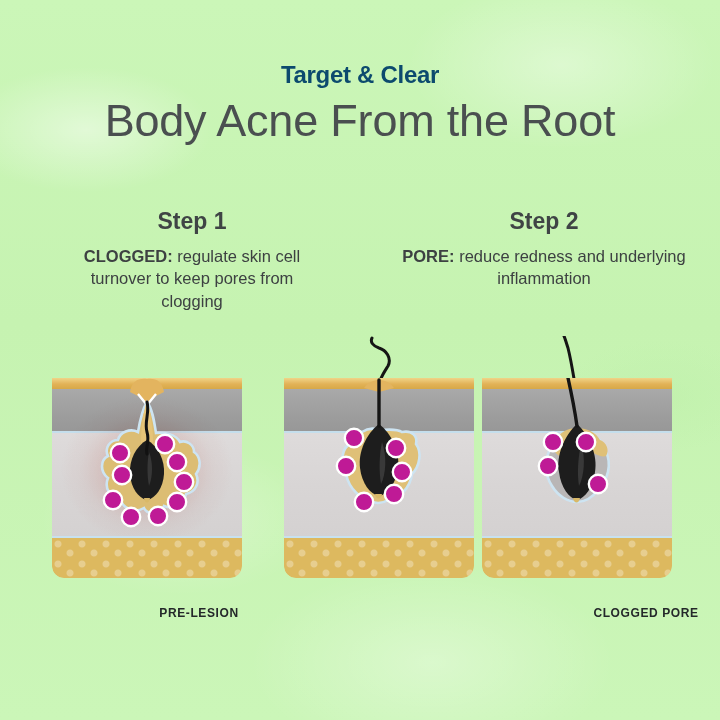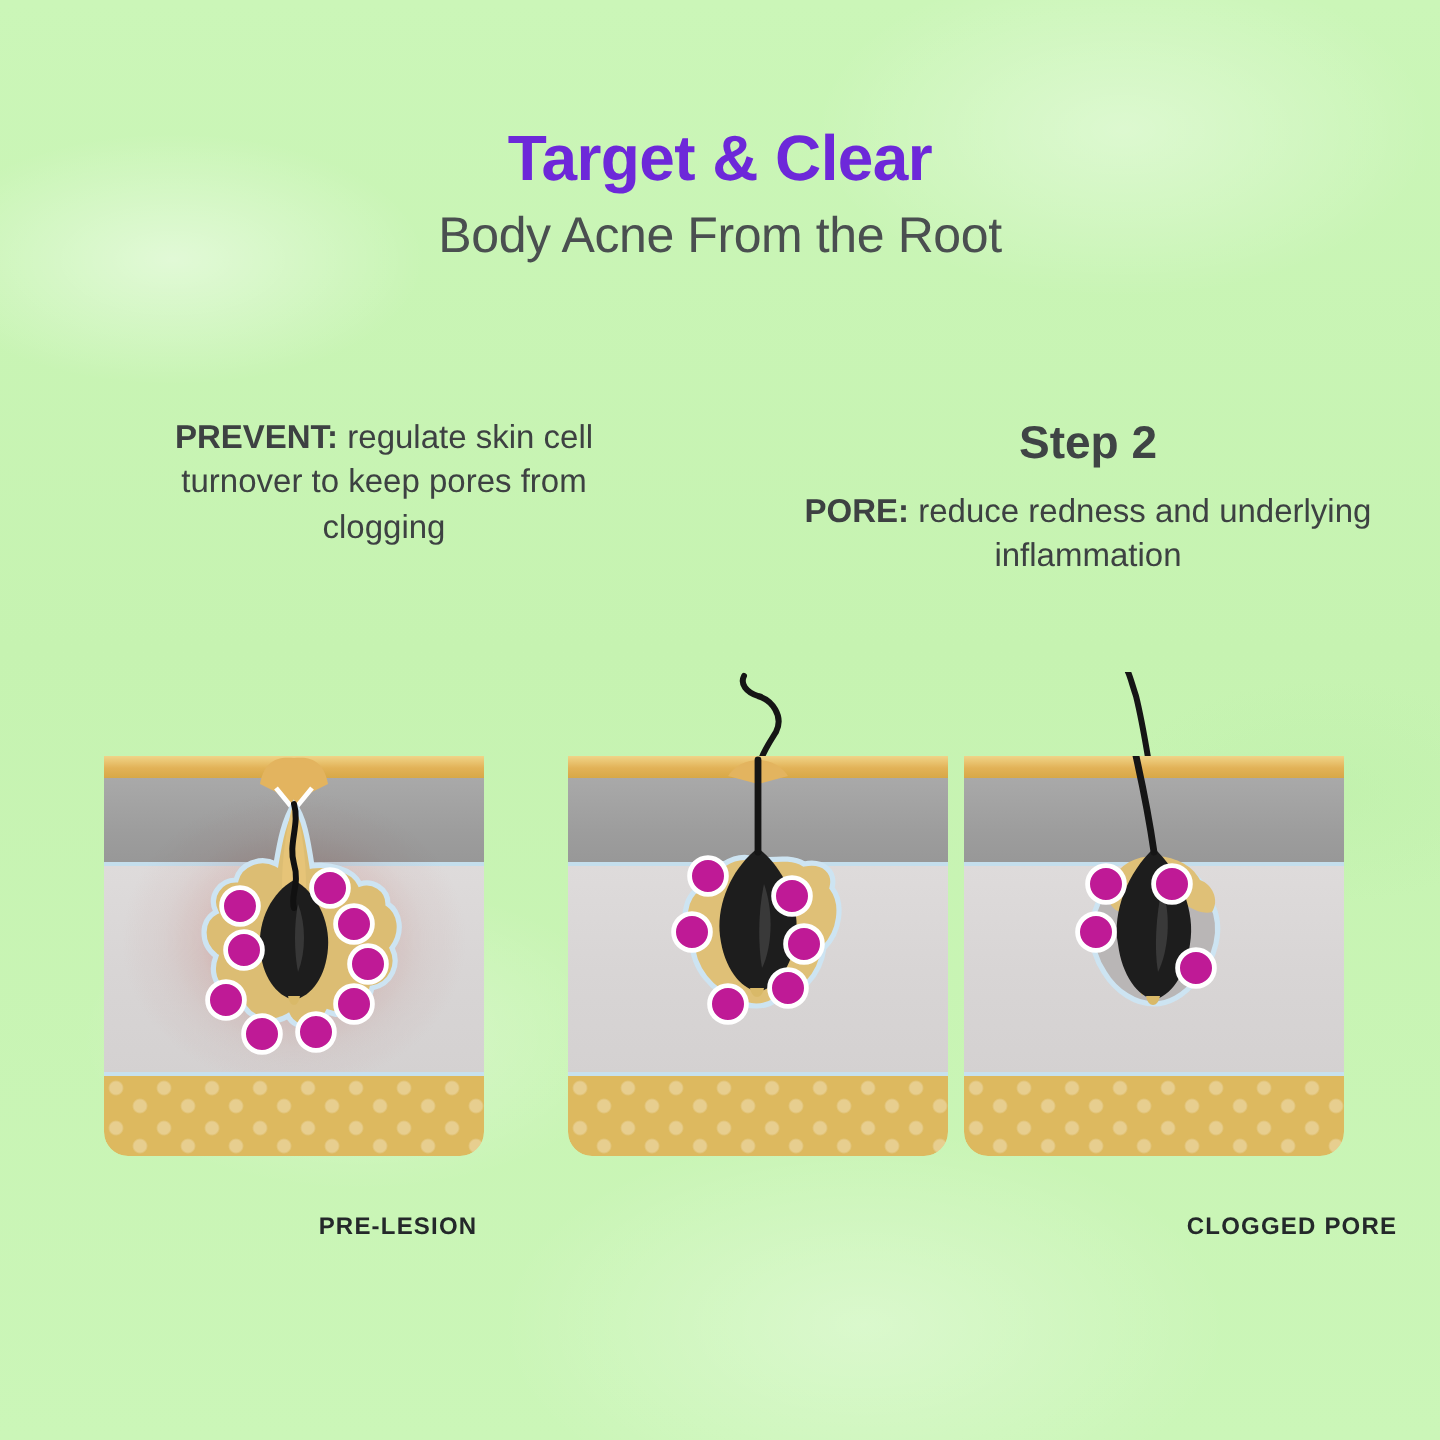--- a/index.html
+++ b/index.html
@@ -21,25 +21,25 @@
       radial-gradient(ellipse 200px 110px at 25% 72%, rgba(255,255,255,.28), rgba(255,255,255,0) 70%),
       radial-gradient(ellipse 150px 80px at 92% 55%, rgba(190,240,170,.55), rgba(255,255,255,0) 70%),
       linear-gradient(180deg,#cbf6b8 0%,#c6f3b1 45%,#cbf6b8 100%);
     pointer-events:none;
   }
   .stage{position:absolute;inset:0;}
 
   
   #title-block{position:absolute;left:0;right:0;top:62px;text-align:center;}
   #main-title{
-    font-size:32px;font-weight:bold;letter-spacing:-0.3px;
-    color:#6d28d9;line-height:1.12;margin:0;
+    font-size:24px;font-weight:bold;letter-spacing:-0.3px;
+    color:#0c4a6e;line-height:1.12;margin:0;
   }
   #sub-title{
-    font-size:25px;font-weight:300;color:#4a4f50;
+    font-size:45px;font-weight:300;color:#4a4f50;
     line-height:1.15;margin:6px 0 0 0;letter-spacing:-0.2px;text-align:center;
   }
 
   
   #steps{position:absolute;left:0;right:0;top:208px;display:flex;}
   .step-col{width:50%;text-align:center;padding:0 26px;box-sizing:border-box;}
   .step-col.left{padding-left:60px;padding-right:36px;}
   .step-col.right{padding-left:36px;padding-right:28px;}
   .step-head{font-size:23px;font-weight:bold;color:#3f4445;margin:0 0 10px 0;}
   .step-body{font-size:16.5px;line-height:1.35;color:#3d4142;margin:0;}
@@ -124,21 +124,22 @@
 <div class="stage">
 
   <div id="title-block">
     <h1 id="main-title">Target &amp; Clear</h1>
     <h2 id="sub-title">Body Acne From the Root</h2>
   </div>
 
   <div id="steps">
 
     <div class="step-col left">
-      <p class="step-body"><b>PREVENT:</b><span> regulate skin cell turnover to keep pores from clogging</span></p>
+      <p class="step-head">Step 1</p>
+      <p class="step-body"><b>CLOGGED:</b><span> regulate skin cell turnover to keep pores from clogging</span></p>
     </div>
 
     <div class="step-col right">
       <p class="step-head">Step 2</p>
       <p class="step-body"><b>PORE:</b><span> reduce redness and underlying inflammation</span></p>
     </div>
 
   </div>
 
   <div id="panels">

